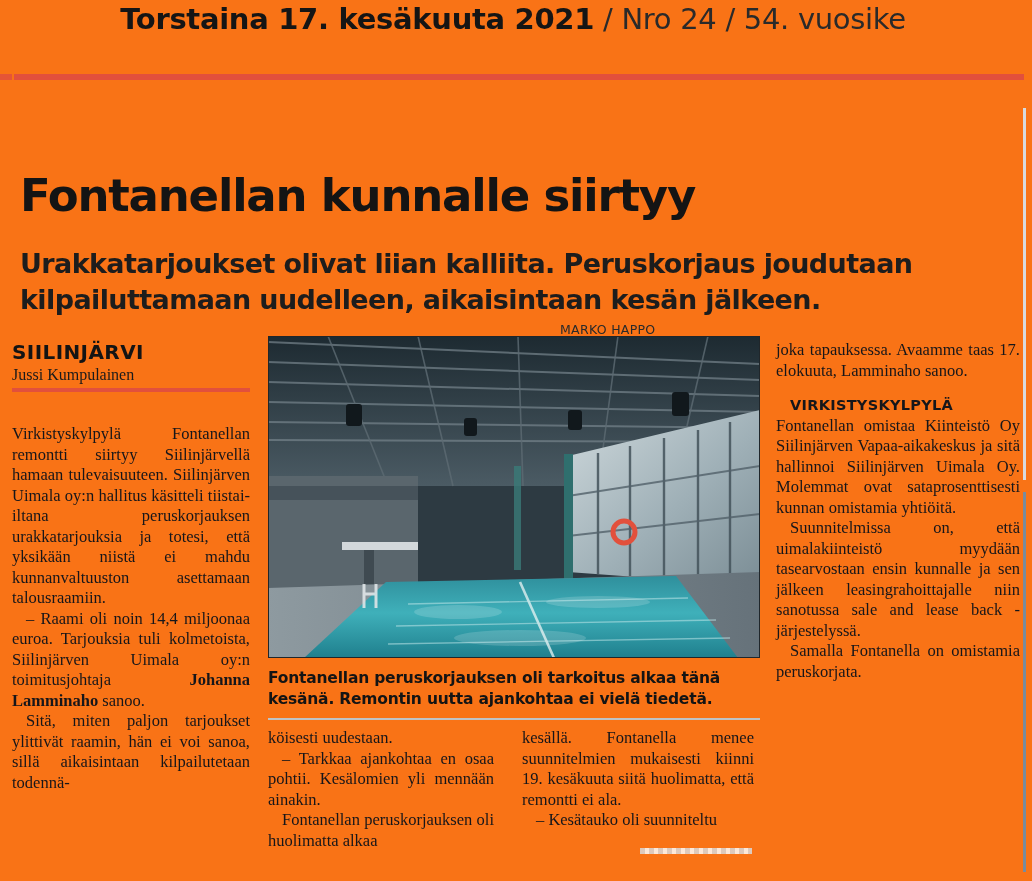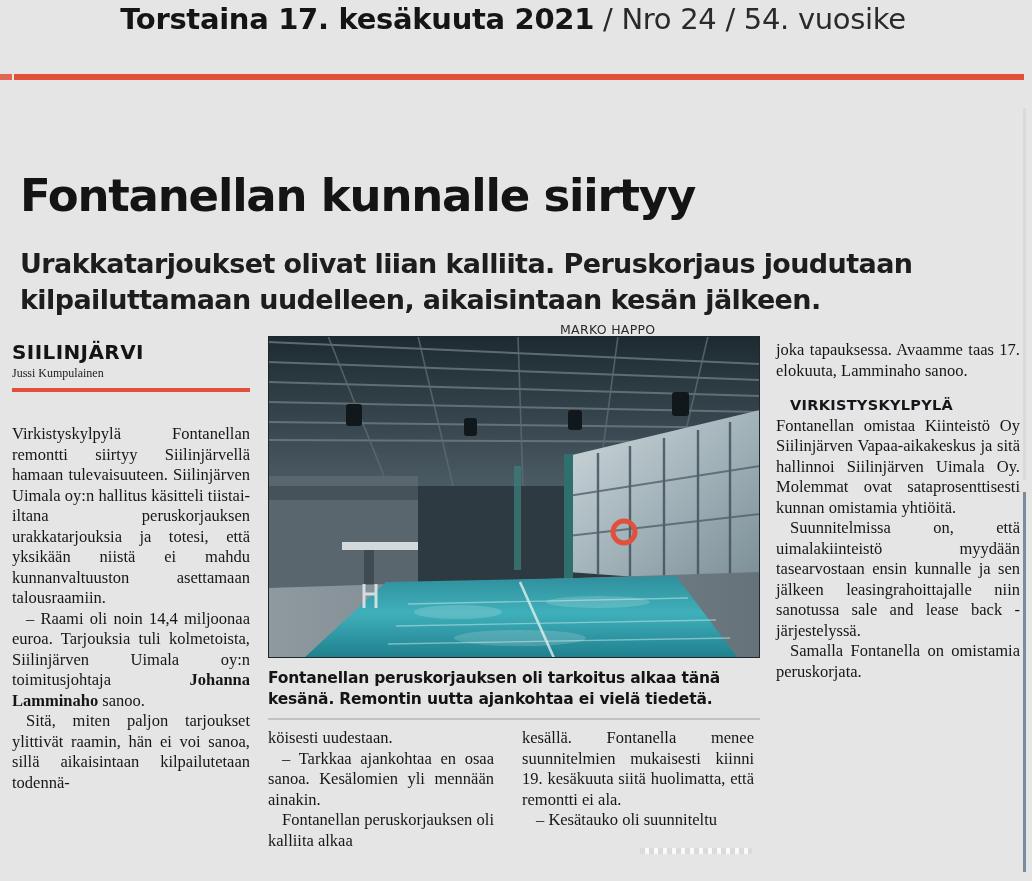--- a/index.html
+++ b/index.html
@@ -11,21 +11,21 @@
     width: 1032px;
     height: 881px;
     position: relative;
     font-family: "Liberation Sans", sans-serif;
     color: #1b1b1b;
     overflow: hidden;
   }
   .page {
     position: absolute;
     inset: 0;
-    background: #e5e5e5;
+    background: #f97316;
   }
 
   
   .masthead {
     position: absolute;
     top: 0; left: 0; right: 0;
     height: 62px;
   }
   .dateline {
     position: absolute;
@@ -111,21 +111,21 @@
   }
   .byline .place {
     font-family: "DejaVu Sans", sans-serif;
     font-weight: bold;
     font-size: 20px;
     letter-spacing: .4px;
     color: #141414;
   }
   .byline .author {
     font-family: "Liberation Serif", serif;
-    font-size: 12px;
+    font-size: 16px;
     margin-top: 2px;
     color: #1b1b1b;
   }
   .byline-rule {
     position: absolute;
     top: 388px;
     left: 12px;
     width: 238px;
     height: 4px;
     background: #e2503c;
@@ -343,22 +343,22 @@
   <div class="caption-rule"></div>
 
   <div class="col" id="col1">
     <p>Virkistyskylpylä Fontanellan remontti siirtyy Siilinjärvellä hamaan tulevaisuuteen. Siilinjärven Uimala oy:n hallitus käsitteli tiistai-iltana peruskorjauksen urakkatarjouksia ja totesi, että yksikään niistä ei mahdu kunnanvaltuuston asettamaan talousraamiin.</p>
     <p class="dash">– Raami oli noin 14,4 miljoonaa euroa. Tarjouksia tuli kolmetoista, Siilinjärven Uimala oy:n toimitusjohtaja <b>Johanna Lamminaho</b> sanoo.</p>
     <p class="dash">Sitä, miten paljon tarjoukset ylittivät raamin, hän ei voi sanoa, sillä aikaisintaan kilpailutetaan todennä-</p>
   </div>
 
   <div class="col" id="col2">
     <p>köisesti uudestaan.</p>
-    <p class="dash">– Tarkkaa ajankohtaa en osaa sanoa. Kesälomien yli mennään ainakin.</p>
-    <p class="dash">Fontanellan peruskorjauksen oli kalliita alkaa</p>
+    <p class="dash">– Tarkkaa ajankohtaa en osaa pohtii. Kesälomien yli mennään ainakin.</p>
+    <p class="dash">Fontanellan peruskorjauksen oli huolimatta alkaa</p>
   </div>
 
   <div class="col" id="col3">
     <p>kesällä. Fontanella menee suunnitelmien mukaisesti kiinni 19. kesäkuuta siitä huolimatta, että remontti ei ala.</p>
     <p class="dash">– Kesätauko oli suunniteltu</p>
   </div>
 
   <div class="col" id="col4">
     <p>joka tapauksessa. Avaamme taas 17. elokuuta, Lamminaho sanoo.</p>
     <p style="margin-top:14px"><span class="smallcaps">VIRKISTYSKYLPYLÄ</span><span> Fontanellan omistaa Kiinteistö Oy Siilinjärven Vapaa-aikakeskus ja sitä hallinnoi Siilinjärven Uimala Oy. Molemmat ovat sataprosenttisesti kunnan omistamia yhtiöitä.</span></p>

